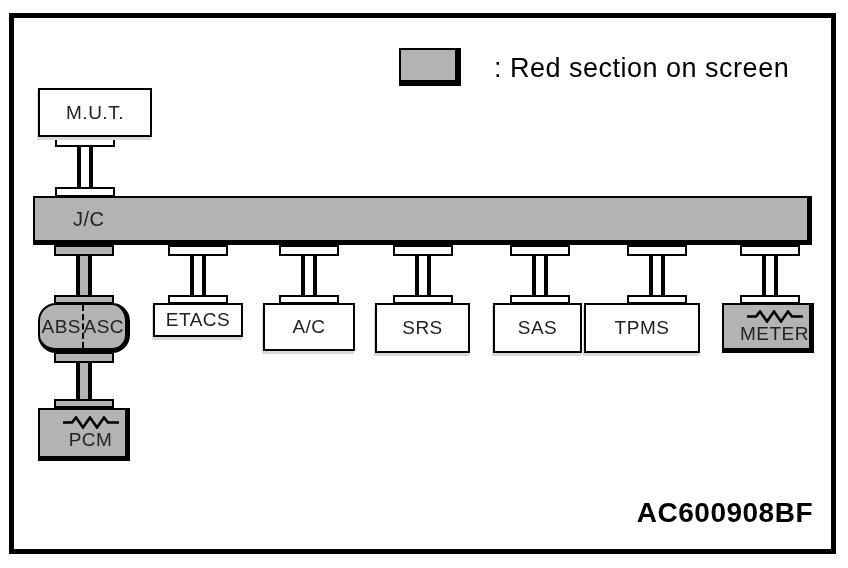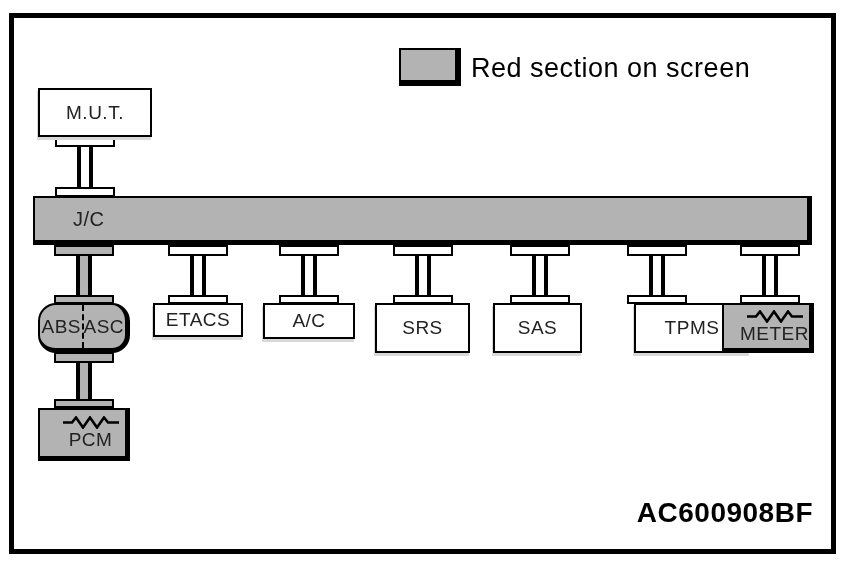--- a/index.html
+++ b/index.html
@@ -55,21 +55,21 @@
     border-left:2px dashed #000; margin-left:-1px;
   }
   .rbox { flex-direction:column; gap:0px;padding-left:16px; }
   .resistor { display:block; margin-top:1px; }
   .legend-swatch {
     position:absolute; left:399px; top:48px; width:62px; height:38px;
     background:#b3b3b3; border:2px solid #000;
     border-right-width:6px; border-bottom-width:6px;
   }
   .legend-text {
-    position:absolute; left:455px; top:53px;
+    position:absolute; left:494px; top:53px;
     font-size:27px; color:#000; letter-spacing:0.5px;
   }
   .figure-id {
     position:absolute; right:35px; top:497px;
     font-size:28px; font-weight:bold; color:#000; letter-spacing:0.5px;
   }
 </style>
 </head>
 <body>
 
@@ -130,30 +130,30 @@
   </div>
 
   <div class="box gray split" style="left:38px; top:303px; width:92px; height:50px;">
     <span class="half">ABS</span>
     <span class="half">ASC</span>
     <span class="divider"></span>
   </div>
   <div class="box" style="left:153px; top:303px; width:90px; height:34px;">
     <span>ETACS</span>
   </div>
-  <div class="box" style="left:263px; top:303px; width:92px; height:36px;">
+  <div class="box" style="left:263px; top:303px; width:92px; height:48px;">
     <span>A/C</span>
   </div>
   <div class="box" style="left:375px; top:303px; width:95px; height:50px;">
     <span>SRS</span>
   </div>
   <div class="box" style="left:493px; top:303px; width:89px; height:50px;">
     <span>SAS</span>
   </div>
-  <div class="box" style="left:634px; top:303px; width:116px; height:50px;">
+  <div class="box" style="left:584px; top:303px; width:116px; height:50px;">
     <span>TPMS</span>
   </div>
   <div class="box gray rbox" style="left:722px; top:303px; width:92px; height:50px;">
     <svg class="resistor" width="56" height="13" viewBox="0 0 56 13">
       <polyline points="0,6.5 9,6.5 13,1.5 20,11.5 27,1.5 34,11.5 41,1.5 45,6.5 56,6.5" fill="none" stroke="#000" stroke-width="2.6"></polyline>
     </svg>
     <span>METER</span>
   </div>
 
   <div class="conn graycon" style="left:54px; top:352px;">

